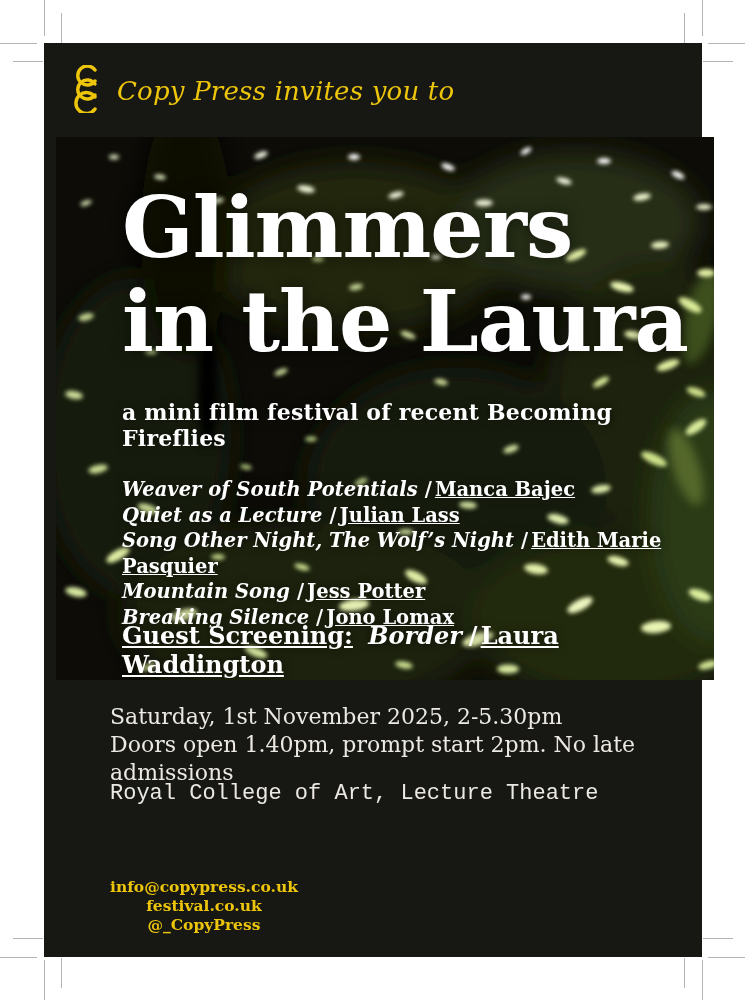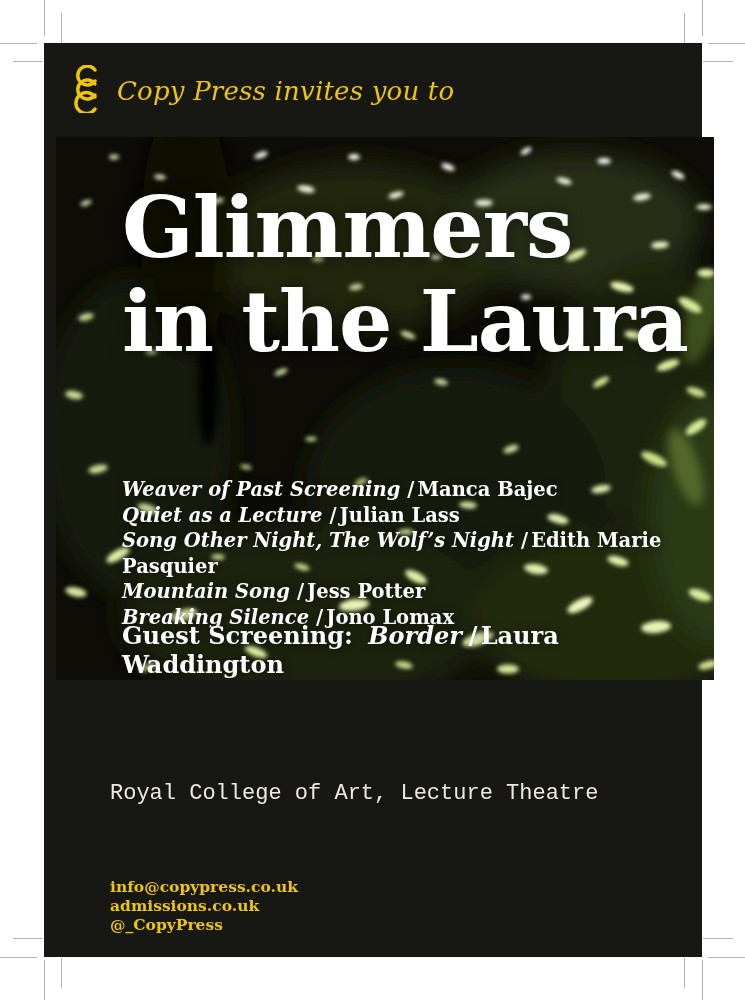--- a/index.html
+++ b/index.html
@@ -22,28 +22,28 @@
   .photo{position:absolute;left:0;top:94px;width:658px;height:543px;overflow:hidden;margin-left:12px;}
   .photo svg{display:block;}
 
   .overlay{position:absolute;left:66px;color:#ffffff;}
   .big-title{top:44px;font-size:84px;line-height:1.12;font-weight:bold;letter-spacing:-1px;text-shadow:0 0 14px rgba(0,0,0,.55);}
   .subtitle{top:262px;font-size:22px;font-weight:bold;letter-spacing:.2px;text-shadow:0 0 8px rgba(0,0,0,.6);}
   .films{top:340px;font-size:19.5px;line-height:25.5px;text-shadow:0 0 8px rgba(0,0,0,.6);}
   .guest{top:484px;font-size:24px;text-shadow:0 0 8px rgba(0,0,0,.6);}
 
   .ital{font-style:italic;font-weight:bold;}
-  .nm{font-weight:bold;}
+  .nm{font-weight:bold;text-decoration:underline;}
   .sep{font-weight:bold;margin:0 3px 0 7px;}
 
   
   .block{position:absolute;left:66px;color:#ece9e2;font-size:22px;line-height:28px;}
   .schedule{top:660px;}
   .venue{top:737px;font-family:Liberation Mono, monospace;}
-  .contact{top:834px;color:#edc60b;font-size:15.5px;line-height:19px;font-weight:bold;}
+  .contact{top:834px;color:#edc60b;font-size:15.5px;line-height:19px;font-weight:bold;text-align:center;}
 </style>
 </head>
 <body>
 
 <div class="page">
 
   <div class="crop v" style="left:44px;top:0;height:36px"></div>
   <div class="crop v" style="left:61px;top:13px;height:30px"></div>
   <div class="crop h" style="top:43px;left:0;width:37px"></div>
   <div class="crop h" style="top:61px;left:13px;width:30px"></div>
@@ -177,40 +177,45 @@
           <ellipse cx="246" cy="430" rx="8" ry="3" fill="#ccde92" transform="rotate(15 246 430)"></ellipse>
           <ellipse cx="162" cy="420" rx="7" ry="3" fill="#c2d488"></ellipse>
         </g>
       </svg>
 
       <div class="overlay big-title">
         <div>Glimmers</div>
         <div>in the Laura</div>
       </div>
 
+      <div class="overlay subtitle">a mini film festival of recent Becoming Fireflies</div>
 
       <div class="overlay films">
-        <div><span class="ital">Weaver of Past Screening</span><span class="sep">/</span><span class="nm">Manca Bajec</span></div>
+        <div><span class="ital">Weaver of South Potentials</span><span class="sep">/</span><span class="nm">Manca Bajec</span></div>
         <div><span class="ital">Quiet as a Lecture</span><span class="sep">/</span><span class="nm">Julian Lass</span></div>
         <div><span class="ital">Song Other Night, The Wolf’s Night</span><span class="sep">/</span><span class="nm">Edith Marie Pasquier</span></div>
         <div><span class="ital">Mountain Song</span><span class="sep">/</span><span class="nm">Jess Potter</span></div>
         <div><span class="ital">Breaking Silence</span><span class="sep">/</span><span class="nm">Jono Lomax</span></div>
       </div>
 
       <div class="overlay guest">
         <span class="nm">Guest Screening:</span>&nbsp;
         <span class="ital">Border</span><span class="sep">/</span><span class="nm">Laura Waddington</span>
       </div>
     </div>
 
+    <div class="block schedule">
+      <div>Saturday, 1st November 2025, 2-5.30pm</div>
+      <div>Doors open 1.40pm, prompt start 2pm. No late admissions</div>
+    </div>
 
     <div class="block venue">
       <div>Royal College of Art, Lecture Theatre</div>
     </div>
 
     <div class="block contact">
       <div>info@copypress.co.uk</div>
-      <div>admissions.co.uk</div>
+      <div>festival.co.uk</div>
       <div>@_CopyPress</div>
     </div>
 
   </div>
 </div>
 
 </body></html>

